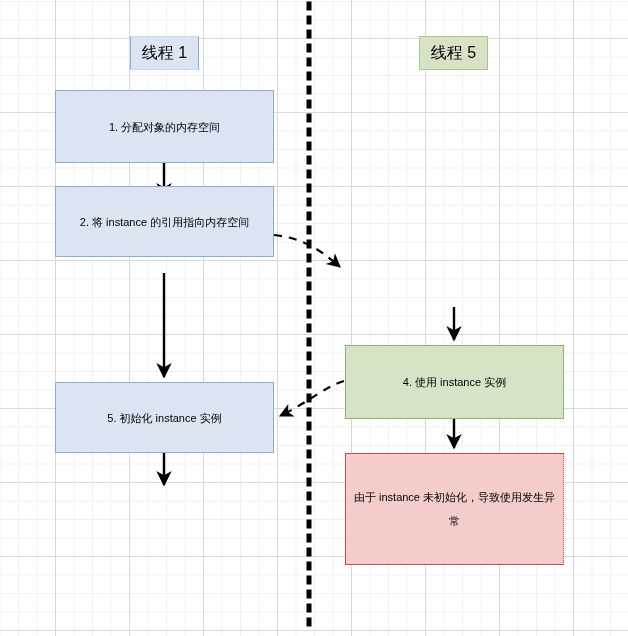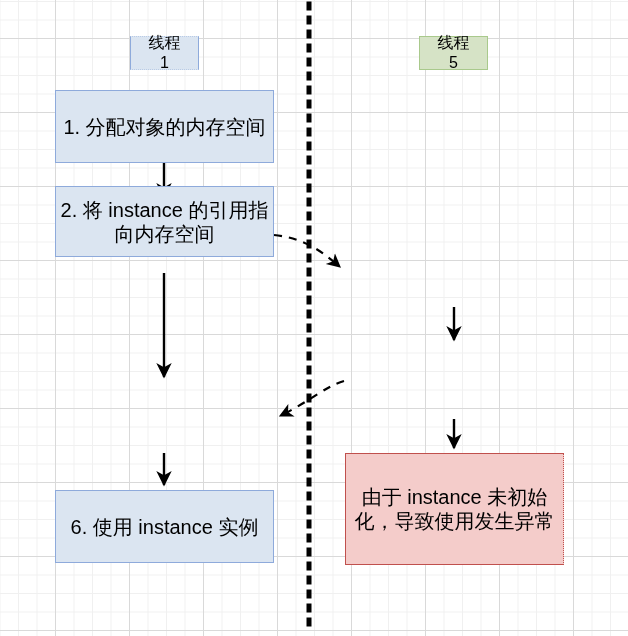--- a/index.html
+++ b/index.html
@@ -36,31 +36,31 @@
     pointer-events: none;
   }
 
   .node {
     position: absolute;
     box-sizing: border-box;
     display: flex;
     align-items: center;
     justify-content: center;
     text-align: center;
-    font-size: 20px;
+    font-size: 11px;
     line-height: 24px;
     color: #000000;
     letter-spacing: 0px;
     padding: 2px 4px;
   }
 
   .lane-header {
     font-size: 16px;
     line-height: 20px;
-    padding: 1px 16px;
+    padding: 1px 6px;
   }
 
   .blue-box {
     background: #dbe5f1;
     border: 1.5px solid #8eaadb;
   }
   .blue-header {
     background: #dbe5f1;
     border-left: 1.5px solid #8eaadb;
     border-right: 1.5px solid #8eaadb;
@@ -124,24 +124,27 @@
   </div>
 
   <div class="node blue-box" style="left:55px; top:90px; width:219px; height:73px;">
     <span>1. 分配对象的内存空间</span>
   </div>
 
   <div class="node blue-box" style="left:55px; top:186px; width:219px; height:71px;">
     <span>2. 将 instance 的引用指向内存空间</span>
   </div>
 
-
-  <div class="node blue-box" style="left:55px; top:490px; width:219px; height:73px;">
-    <span>6. 使用 instance 实例</span>
+  <div class="node blue-box" style="left:55px; top:382px; width:219px; height:71px;">
+    <span>5. 初始化 instance 实例</span>
   </div>
 
 
+
+  <div class="node green-box" style="left:345px; top:345px; width:219px; height:74px;">
+    <span>4. 使用 instance 实例</span>
+  </div>
 
   <div class="node red-box" style="left:345px; top:453px; width:219px; height:112px;text-align:center;">
     <span>由于 instance 未初始化，导致使用发生异常</span>
   </div>
 
 </div>
 
 </body></html>

